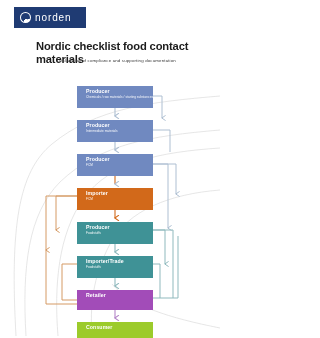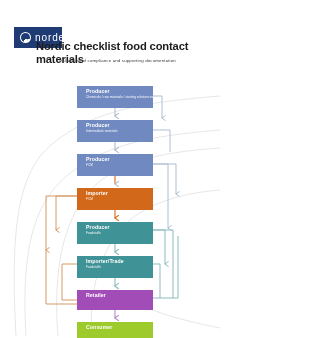--- a/index.html
+++ b/index.html
@@ -6,23 +6,23 @@
   body{
     width:220px;height:338px;overflow:hidden;
     background:#ffffff;
     font-family:"Liberation Sans","DejaVu Sans",sans-serif;
     position:relative;
   }
   #page{position:absolute;inset:0;background:#fff;}
 
   
   .logo-box{
-    position:absolute;left:14px;top:7px;width:48px;height:21px;
+    position:absolute;left:14px;top:7px;width:72px;height:21px;
     background:#1f3b73;display:flex;align-items:center;gap:4px;
-    padding-left:6px;box-sizing:border-box;margin-top:20px;
+    padding-left:6px;box-sizing:border-box;
   }
   .logo-mark{
     width:11px;height:11px;border-radius:50%;
     background:#ffffff;position:relative;flex:none;
   }
   .logo-mark:after{
     content:"";position:absolute;left:1px;top:1px;width:9px;height:9px;
     border-radius:50%;
     background:
       radial-gradient(circle at 70% 30%, #1f3b73 0 42%, transparent 43%),

